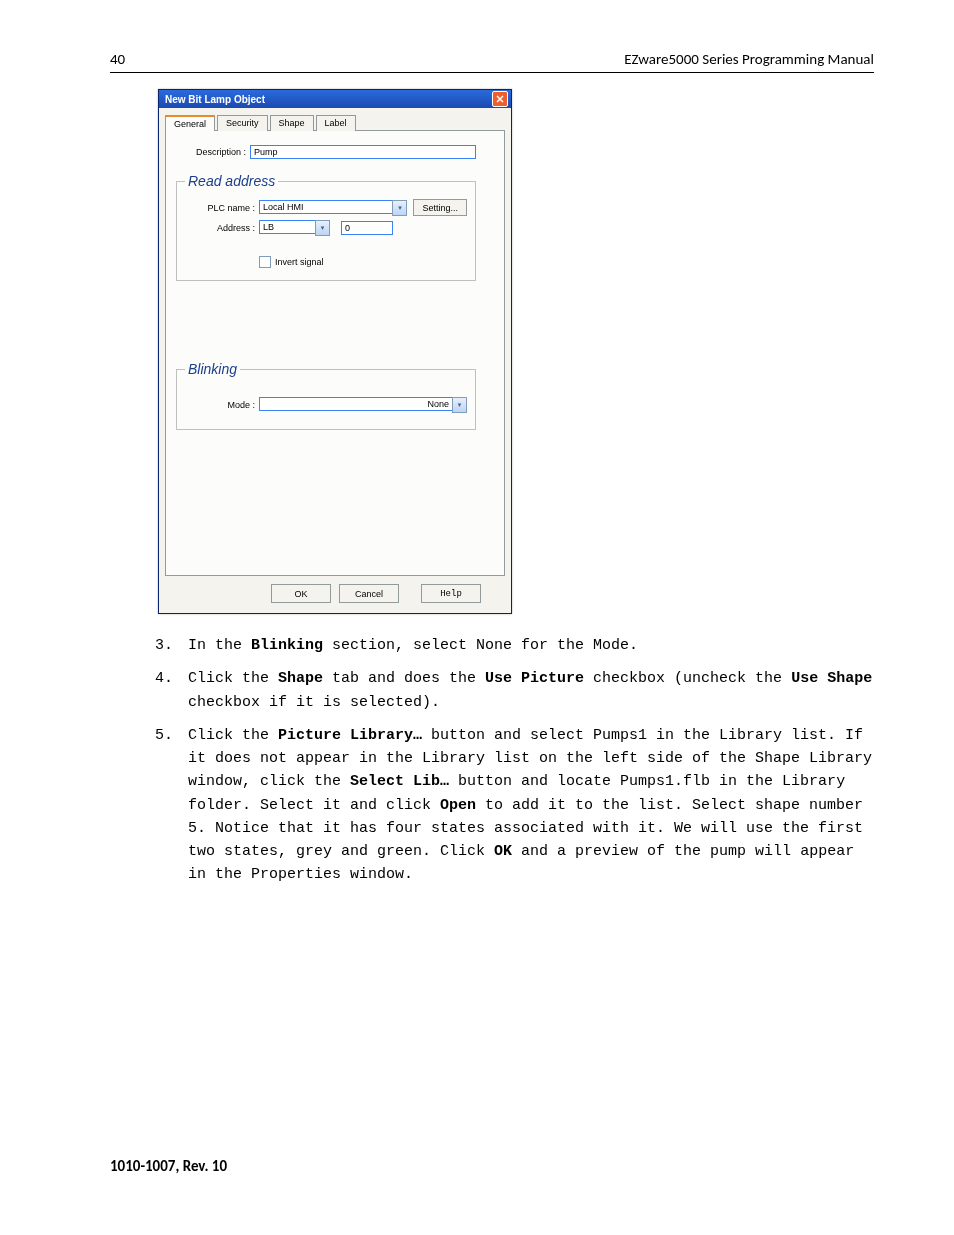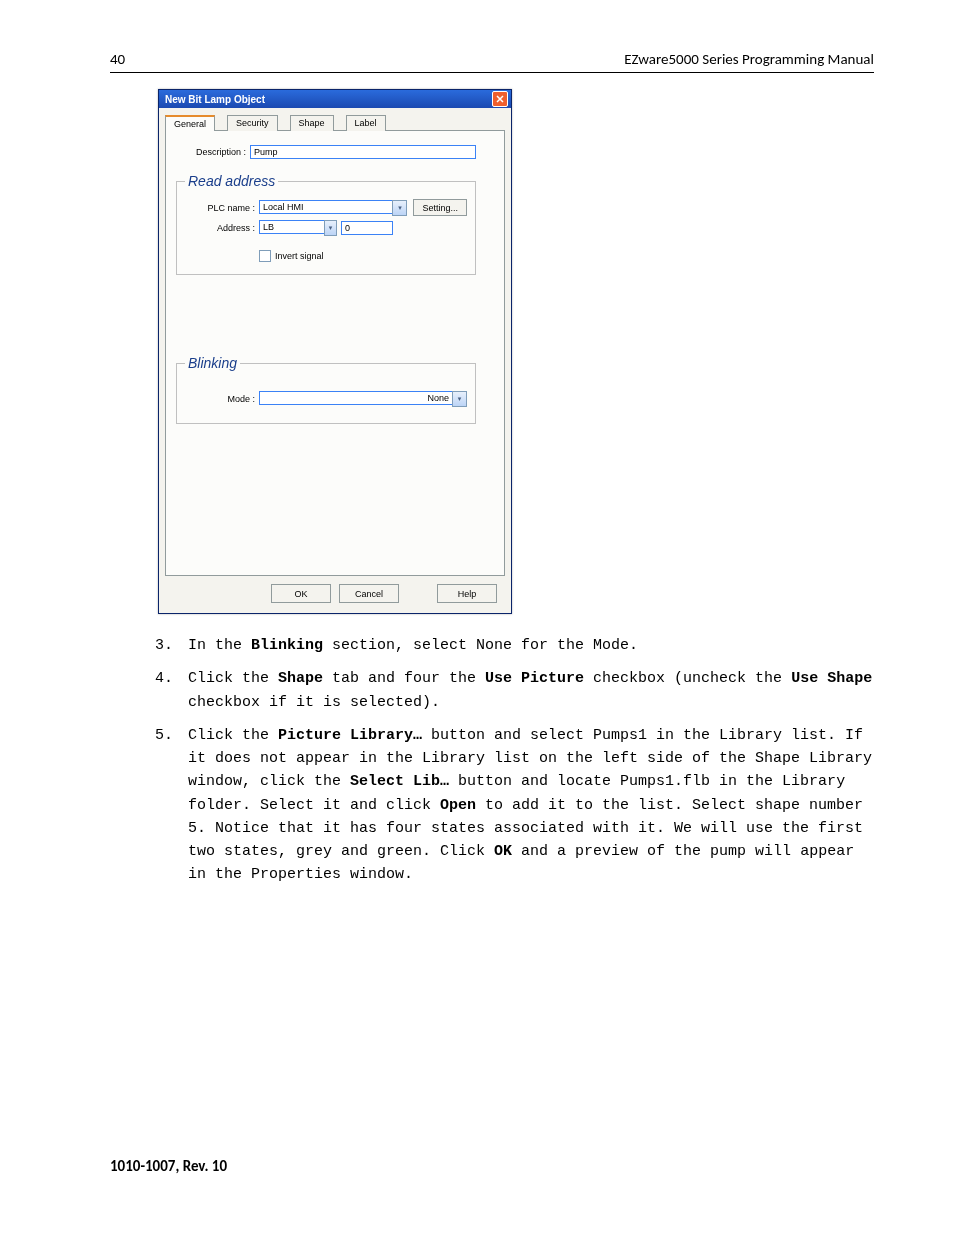--- a/index.html
+++ b/index.html
@@ -74,21 +74,21 @@
     display: flex;
     border-bottom: 1px solid #919b9c;
     margin-bottom: 0;
   }
   .tab {
     padding: 2px 8px;
     font-size: 9px;
     border: 1px solid #919b9c;
     border-bottom: none;
     background: #f4f3ee;
-    margin-right: 12px;
+    margin-right: 2px;
     position: relative;
     top: 1px;
     cursor: pointer;
   }
   .tab.active {
     background: #fcfcfa;
     border-top: 2px solid #e68b2c;
     z-index: 1;
   }
   .tab-panel {
@@ -145,29 +145,29 @@
     margin: 14px 0 0 0;
     padding: 10px 8px 12px 8px;
   }
   fieldset.grp legend {
     font-size: 14px;
     color: #1a3e8b;
     padding: 0 3px;
     font-style: italic;
   }
   .chk {
-    display:flex;align-items:center;gap:4px;font-size:9px;margin-left:74px;margin-top:14px;
+    display:flex;align-items:center;gap:4px;font-size:9px;margin-left:74px;margin-top:20px;
   }
   .chk .box {
     width:10px;height:10px;border:1px solid #7f9db9;background:#fff;
   }
   .dlg-buttons {
     display:flex;justify-content:center;gap:8px;padding:8px 8px 0 8px;position:relative;
   }
-  .dlg-buttons .help { position:absolute; right:8px; }
+  .dlg-buttons .help { position:absolute; right:24px;font-family:Liberation Mono, monospace; }
   .btn {
     min-width:58px;height:17px;border:1px solid #919b9c;background:#f4f3ee;
     font-size:9px;display:inline-flex;align-items:center;justify-content:center;cursor:pointer;
   }
   
   ol.steps {
     margin: 20px 0 0 0;
     padding-left: 72px;
     font-size: 15px;
     line-height: 1.55;
@@ -222,21 +222,21 @@
             <div class="combo" style="flex:1">
               <input class="txt" style="flex: 1 1 0%;" value="Local HMI">
               <div class="combo-btn">▾</div>
             </div>
             <span style="width:6px"></span>
             <div class="small-btn">Setting...</div>
           </div>
           <div class="row">
             <span class="lbl">Address :</span>
             <div class="combo" style="width:78px">
-              <input class="txt" style="width: 65px;" value="LB">
+              <input class="txt" style="width: 56px;" value="LB">
               <div class="combo-btn">▾</div>
             </div>
             <span style="width:4px"></span>
             <input class="txt" style="width: 52px;" value="0">
           </div>
           <div class="chk">
             <span class="box"></span>
             <span>Invert signal</span>
           </div>
         </fieldset>
@@ -258,21 +258,21 @@
         <div class="btn help">Help</div>
       </div>
     </div>
   </div>
 
   <ol class="steps" start="3">
     <li>
       <span>In the </span><b>Blinking</b><span> section, select None for the Mode.</span>
     </li>
     <li>
-      <span>Click the </span><b>Shape</b><span> tab and four the </span><b>Use Picture</b><span> checkbox (uncheck the </span><b>Use Shape</b><span> checkbox if it is selected).</span>
+      <span>Click the </span><b>Shape</b><span> tab and does the </span><b>Use Picture</b><span> checkbox (uncheck the </span><b>Use Shape</b><span> checkbox if it is selected).</span>
     </li>
     <li>
       <span>Click the </span><b>Picture Library…</b><span> button and select Pumps1 in the Library list. If it does not appear in the Library list on the left side of the Shape Library window, click the </span><b>Select Lib…</b><span> button and locate Pumps1.flb in the Library folder. Select it and click </span><b>Open</b><span> to add it to the list. Select shape number 5. Notice that it has four states associated with it. We will use the first two states, grey and green. Click </span><b>OK</b><span> and a preview of the pump will appear in the Properties window.</span>
     </li>
   </ol>
 
   <div class="footer">1010-1007, Rev. 10</div>
 </div>
 
 </body></html>

